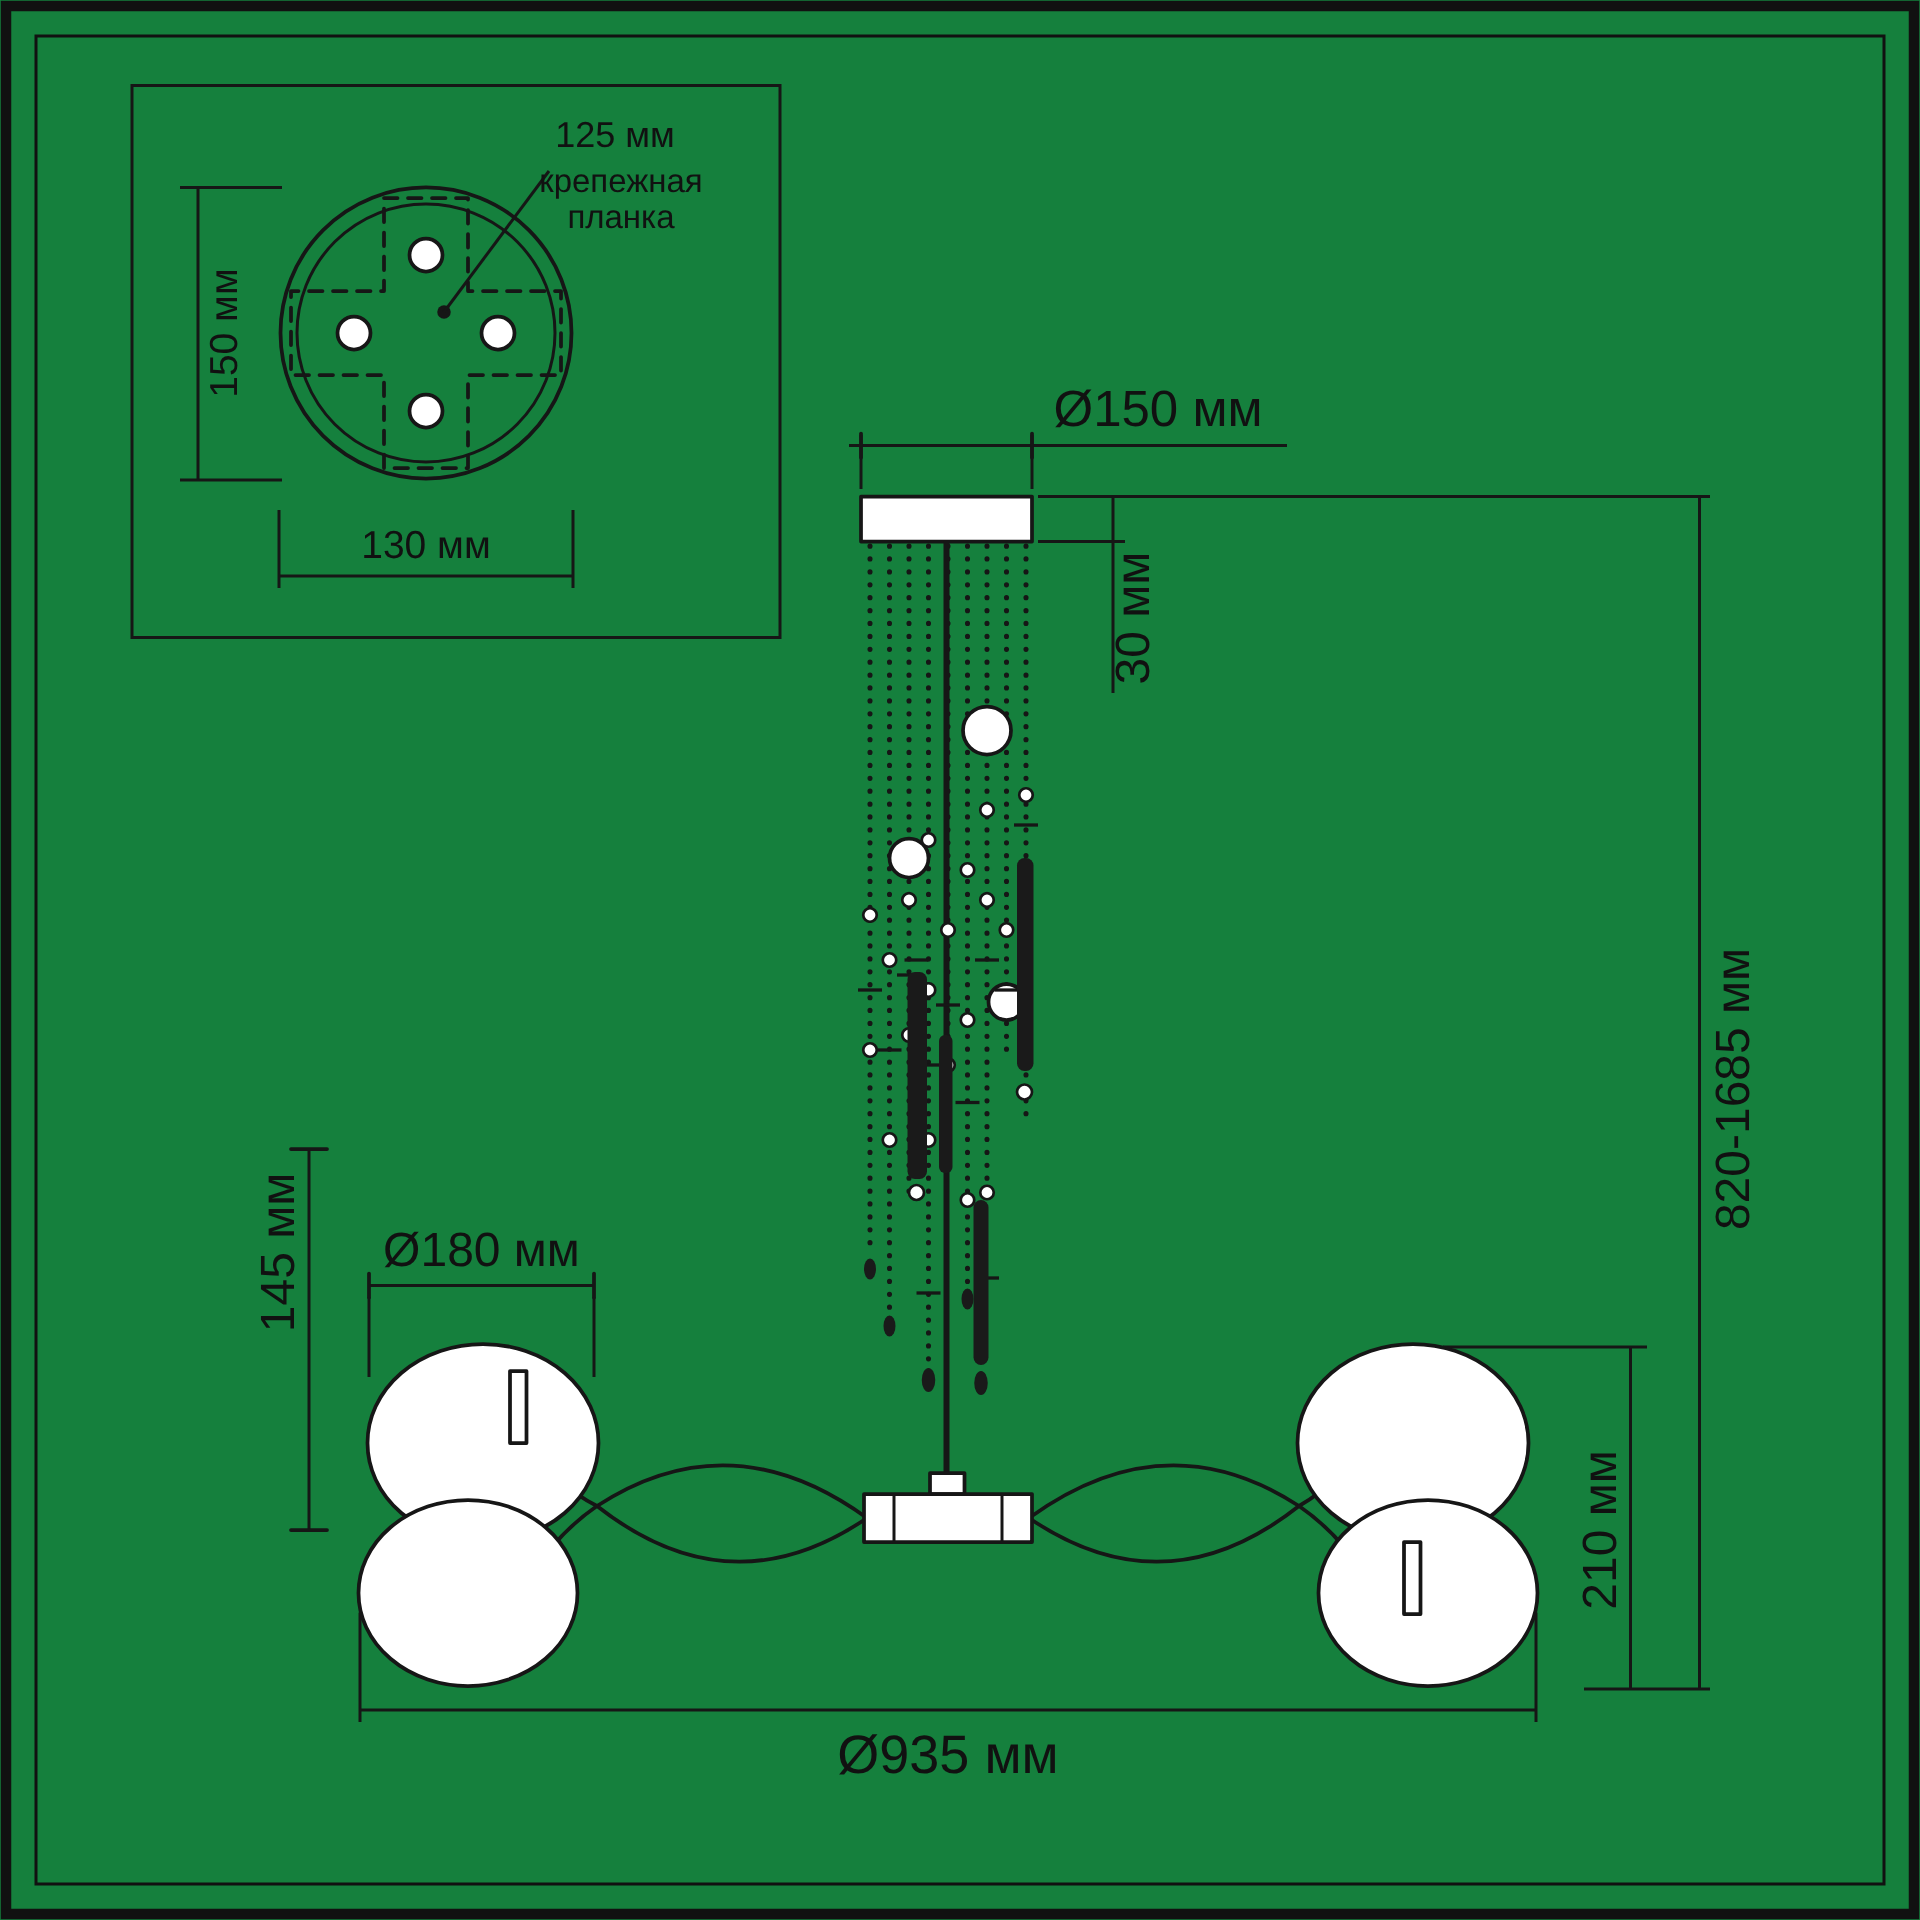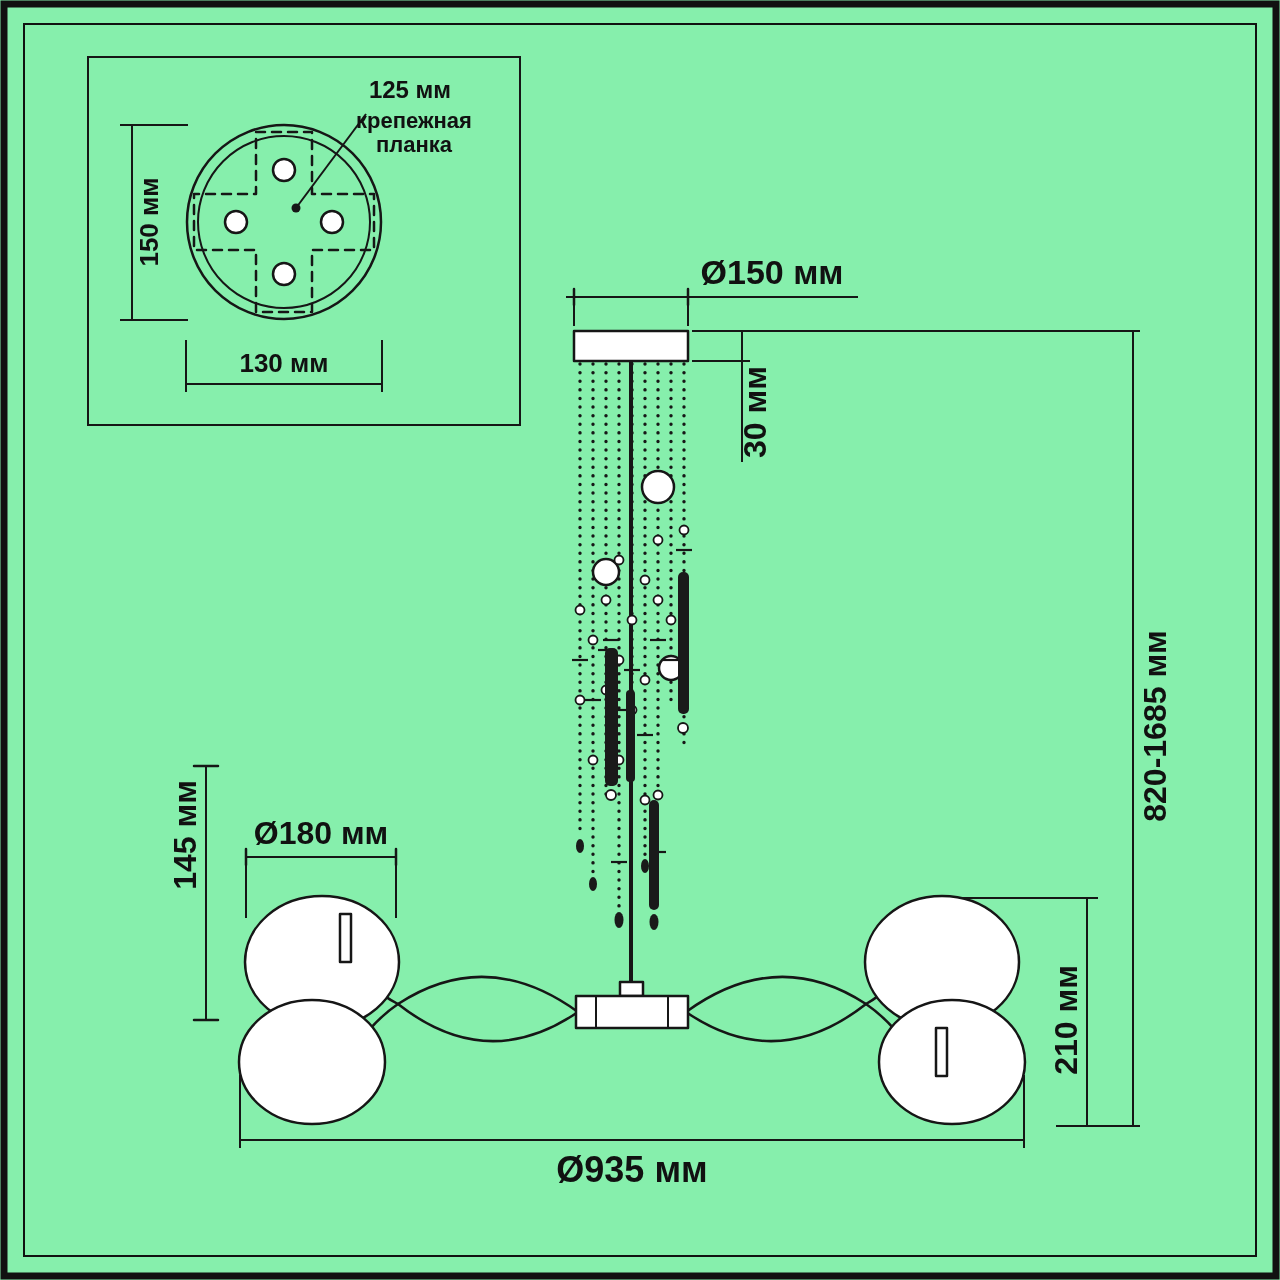--- a/index.html
+++ b/index.html
@@ -1,16 +1,16 @@
 <!DOCTYPE html>
 <html><head>
 <meta charset="utf-8">
 <style>
   html,body{margin:0;padding:0;background:#ffffff;}
-  .page{position:relative;width:1280px;height:1280px;background:#86efac;overflow:hidden;font-weight:bold;}
+  .page{position:relative;width:1280px;height:1280px;background:#15803d;overflow:hidden;}
   svg{display:block;}
   .st{stroke:#161616;stroke-width:2.5;fill:none;stroke-linecap:round;stroke-linejoin:round;}
   .thin{stroke:#161616;stroke-width:2;fill:none;}
   .dim{stroke:#161616;stroke-width:2;fill:none;}
   .dashed{stroke-dasharray:9 7;}
   .chain{stroke:#161616;stroke-width:3.4;stroke-dasharray:0.1 8.5;stroke-linecap:round;fill:none;}
   .fillw{fill:#ffffff;}
   .ink{fill:#161616;}
   text{font-family:"Liberation Sans","DejaVu Sans",sans-serif;fill:#111111;}
   .t22{font-size:22px;} .t24{font-size:24px;} .t26{font-size:26px;}

